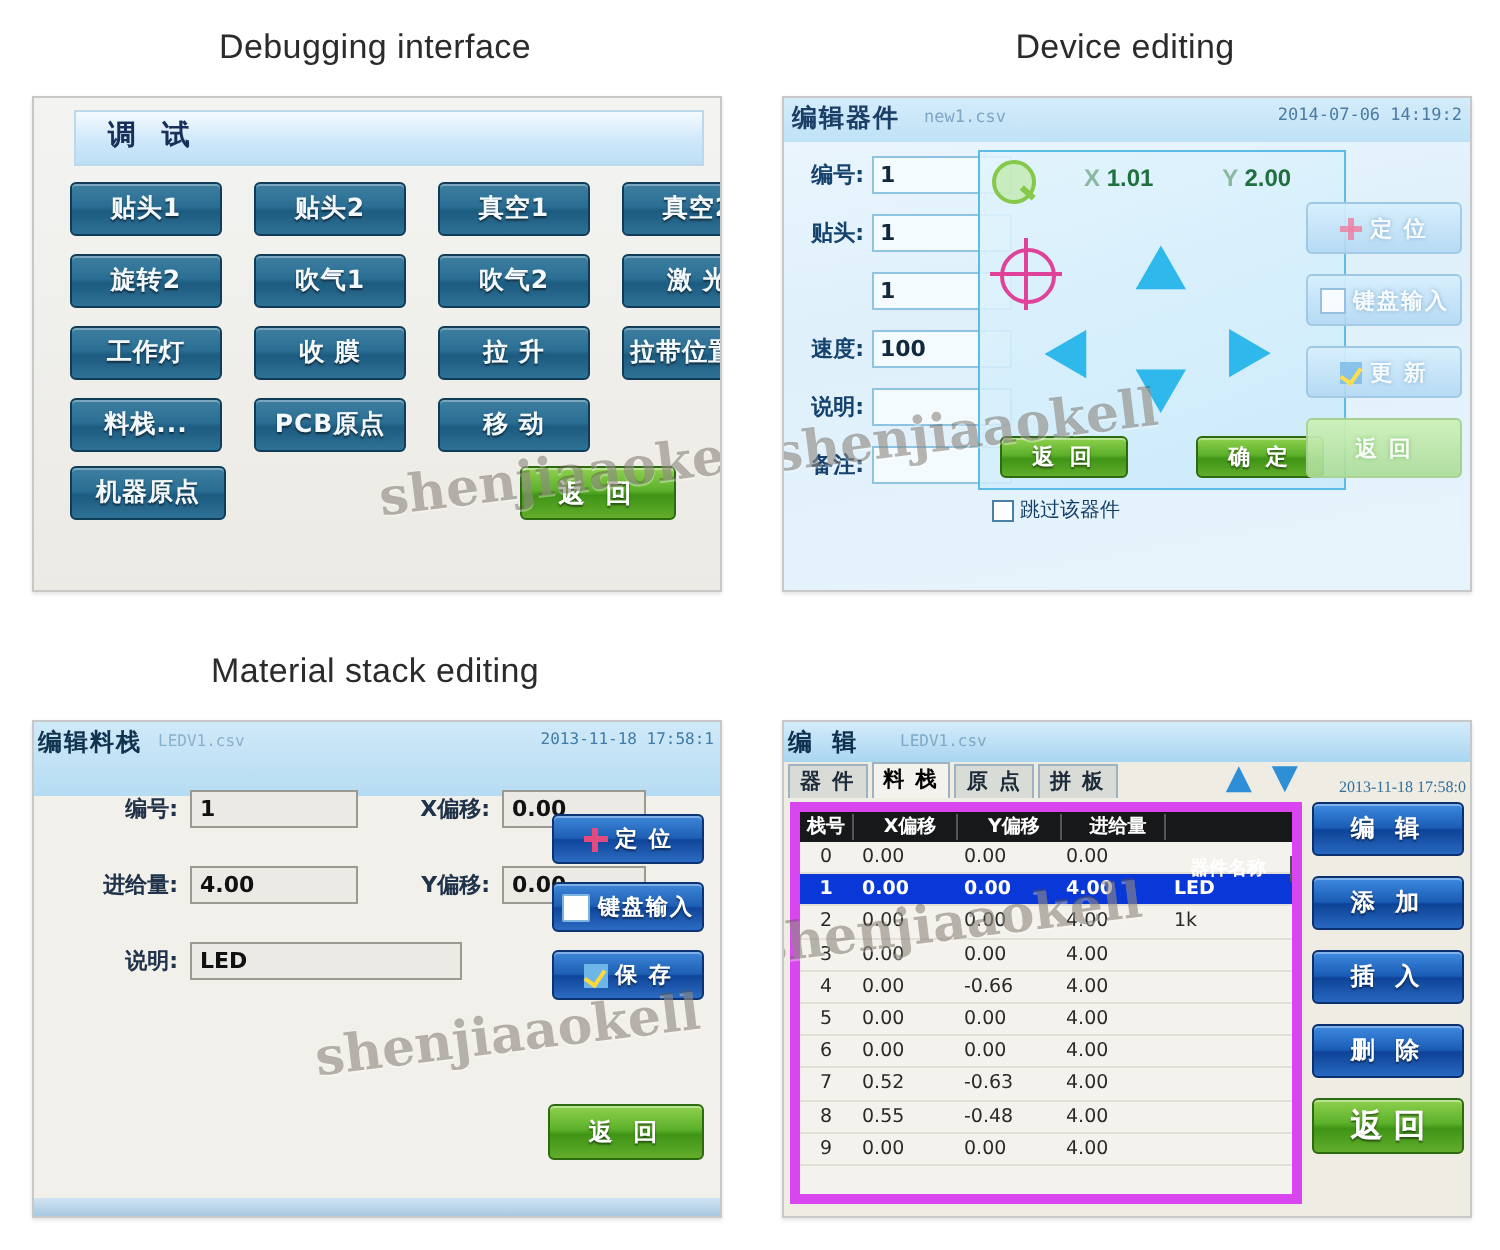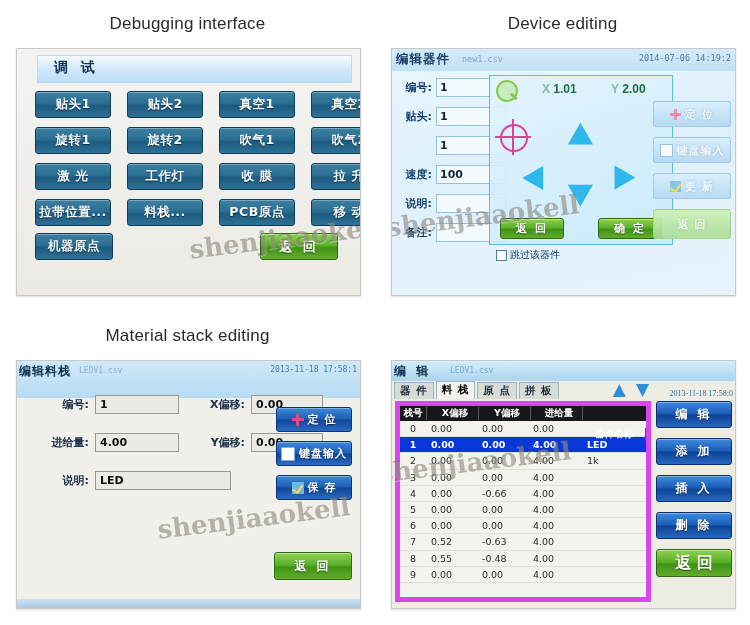--- a/index.html
+++ b/index.html
@@ -219,21 +219,20 @@
     <div class="cap">Debugging interface</div>
     <div class="shot p1">
       <div class="tbar">
         <span>调 试</span>
       </div>
       <div class="btngrid">
         <div class="bbtn">贴头1</div>
         <div class="bbtn">贴头2</div>
         <div class="bbtn">真空1</div>
         <div class="bbtn">真空2</div>
-        <div class="bbtn">旋转1</div>
         <div class="bbtn">旋转2</div>
         <div class="bbtn">吹气1</div>
         <div class="bbtn">吹气2</div>
         <div class="bbtn">激 光</div>
         <div class="bbtn">工作灯</div>
         <div class="bbtn">收 膜</div>
         <div class="bbtn">拉 升</div>
         <div class="bbtn">拉带位置...</div>
         <div class="bbtn">料栈...</div>
         <div class="bbtn">PCB原点</div>

